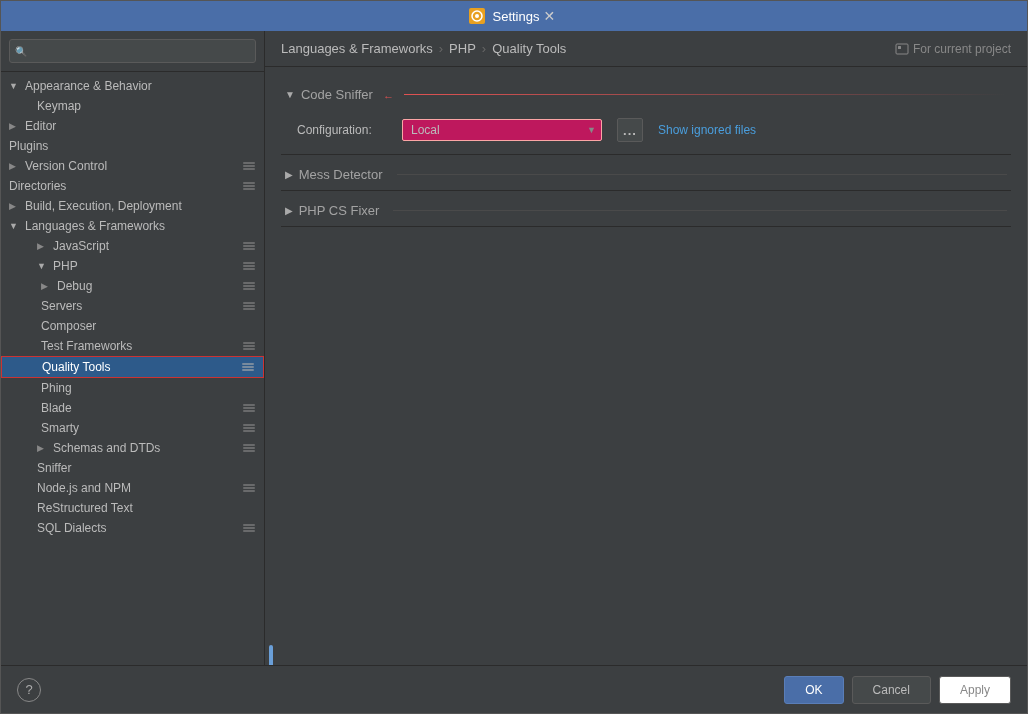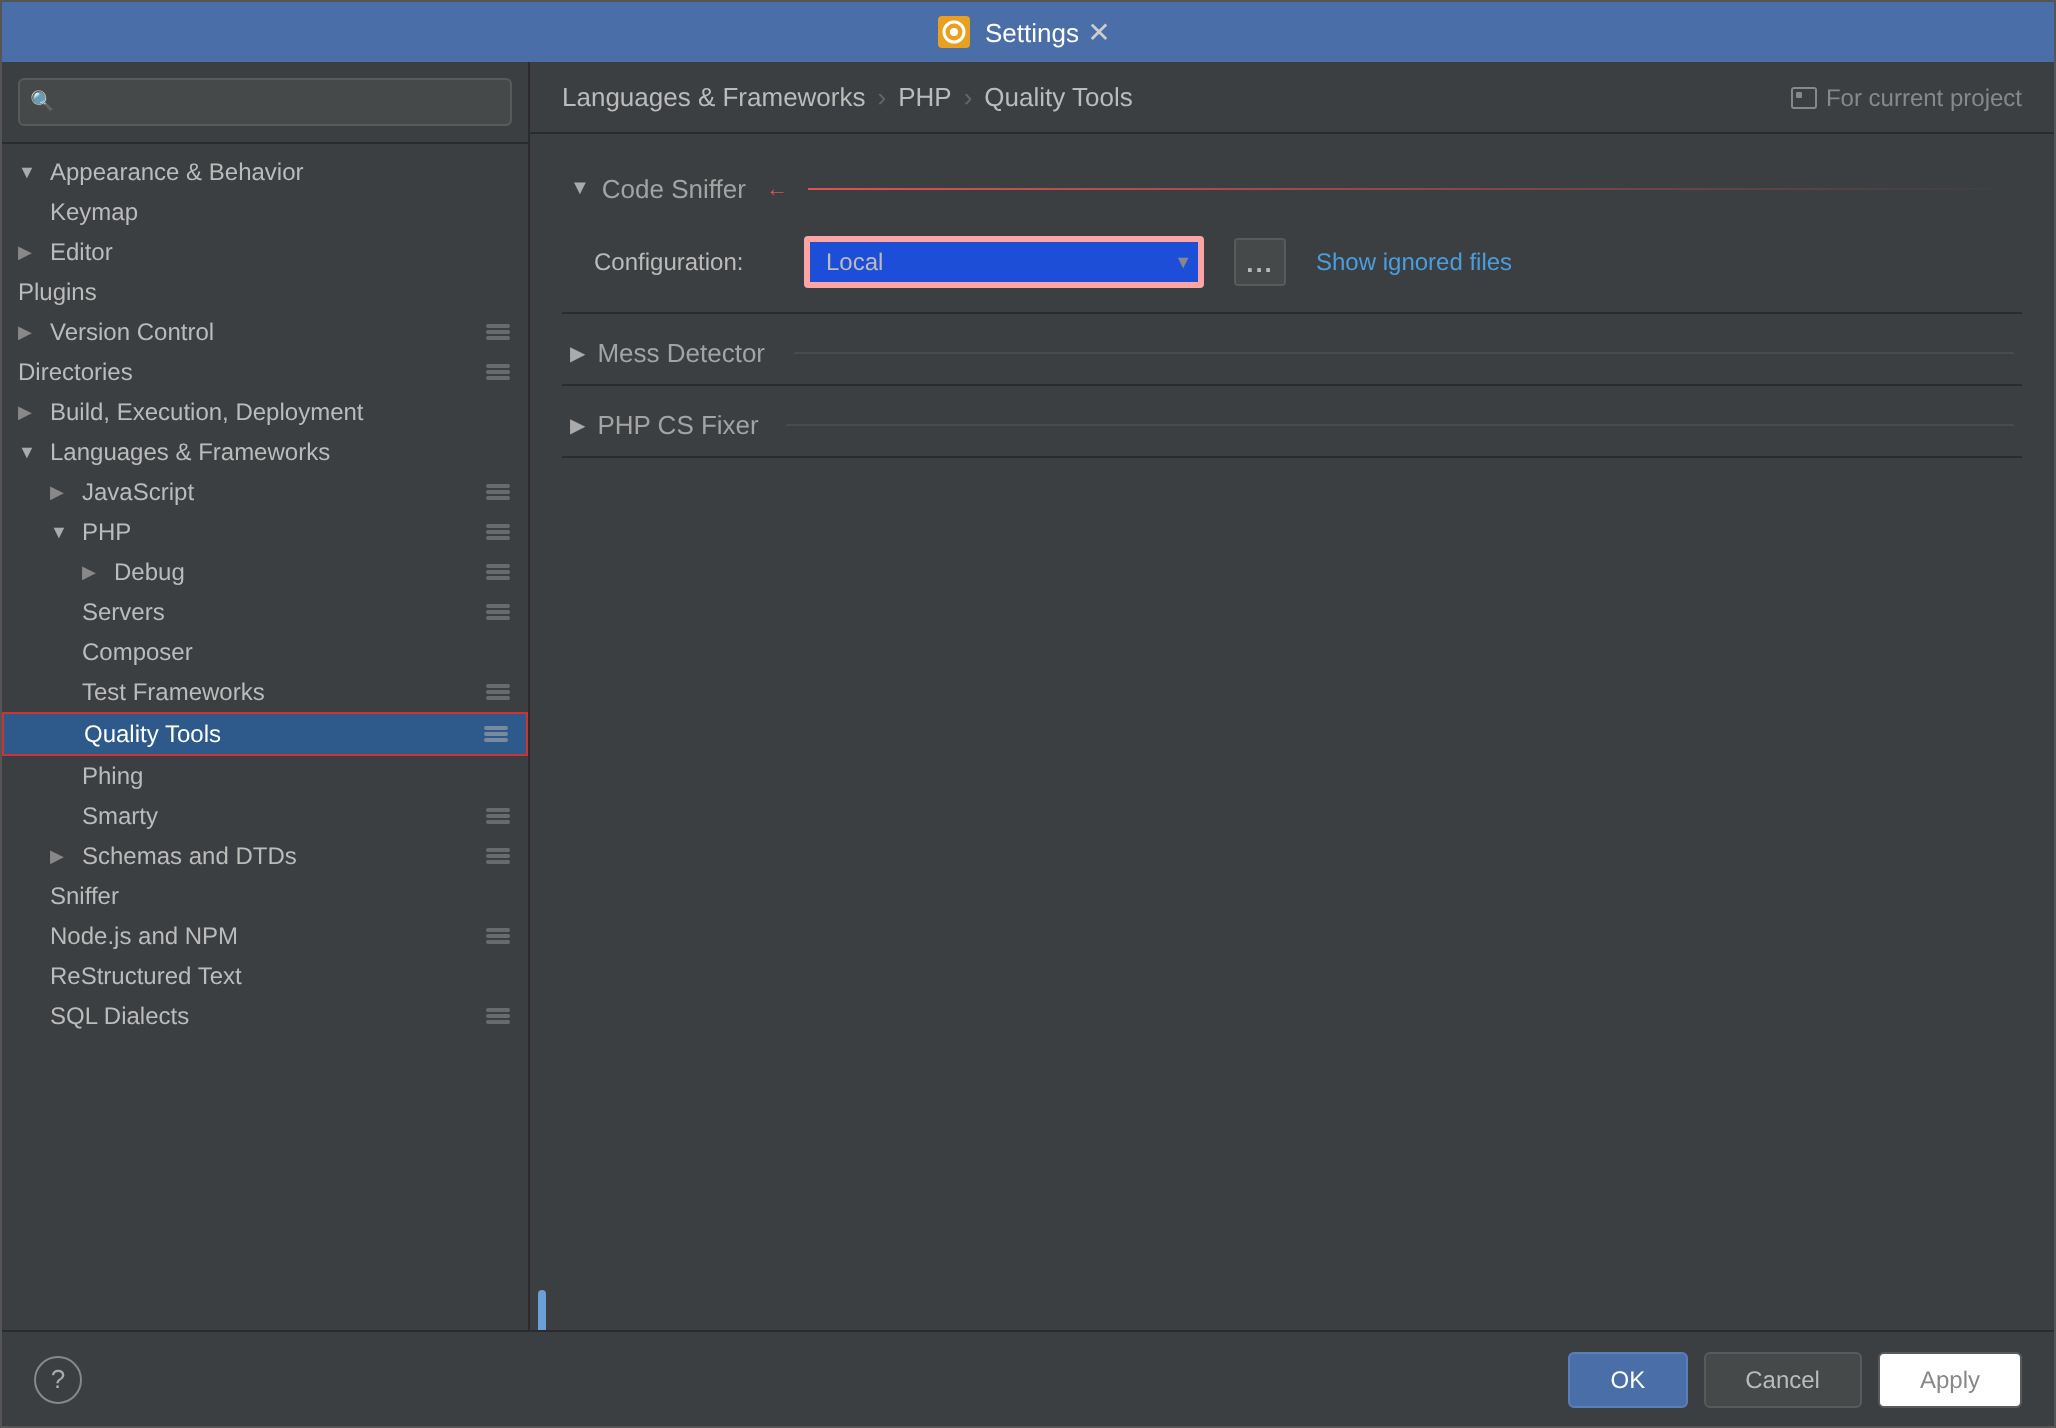--- a/index.html
+++ b/index.html
@@ -148,21 +148,21 @@
 
     .tree-item .icon-badge {
       margin-left: auto;
       width: 14px;
       height: 14px;
       opacity: 0.6;
     }
 
     
     .indent-0 { padding-left: 8px; }
-    .indent-1 { padding-left: 24px; }
+    .indent-1 { padding-left: 36px; }
     .indent-2 { padding-left: 40px; }
 
     
     .right-panel {
       flex: 1;
       display: flex;
       flex-direction: column;
       background: #3c3f41;
       overflow: hidden;
     }
@@ -231,22 +231,22 @@
       margin-bottom: 4px;
     }
 
     .config-label {
       color: #bbbbbb;
       font-size: 12px;
       min-width: 90px;
     }
 
     .config-select {
-      background: #1d4ed8;
-      border: 3px solid #fca5a5;
+      background: #be185d;
+      border: 1px solid #fca5a5;
       color: #bbbbbb;
       padding: 3px 40px 3px 8px;
       font-size: 12px;
       border-radius: 2px;
       min-width: 200px;
       appearance: none;
       -webkit-appearance: none;
       cursor: pointer;
       outline: none;
     }
@@ -532,20 +532,28 @@
             <rect x="1" y="6" width="12" height="2" rx="1"></rect>
             <rect x="1" y="9" width="12" height="2" rx="1"></rect>
           </svg>
         </div>
 
 
         <div class="tree-item indent-2">
           <span>Phing</span>
         </div>
 
+        <div class="tree-item indent-2">
+          <span>Blade</span>
+          <svg class="icon-badge" viewBox="0 0 14 14" fill="#888">
+            <rect x="1" y="3" width="12" height="2" rx="1"></rect>
+            <rect x="1" y="6" width="12" height="2" rx="1"></rect>
+            <rect x="1" y="9" width="12" height="2" rx="1"></rect>
+          </svg>
+        </div>
 
         <div class="tree-item indent-2">
           <span>Smarty</span>
           <svg class="icon-badge" viewBox="0 0 14 14" fill="#888">
             <rect x="1" y="3" width="12" height="2" rx="1"></rect>
             <rect x="1" y="6" width="12" height="2" rx="1"></rect>
             <rect x="1" y="9" width="12" height="2" rx="1"></rect>
           </svg>
         </div>
 

